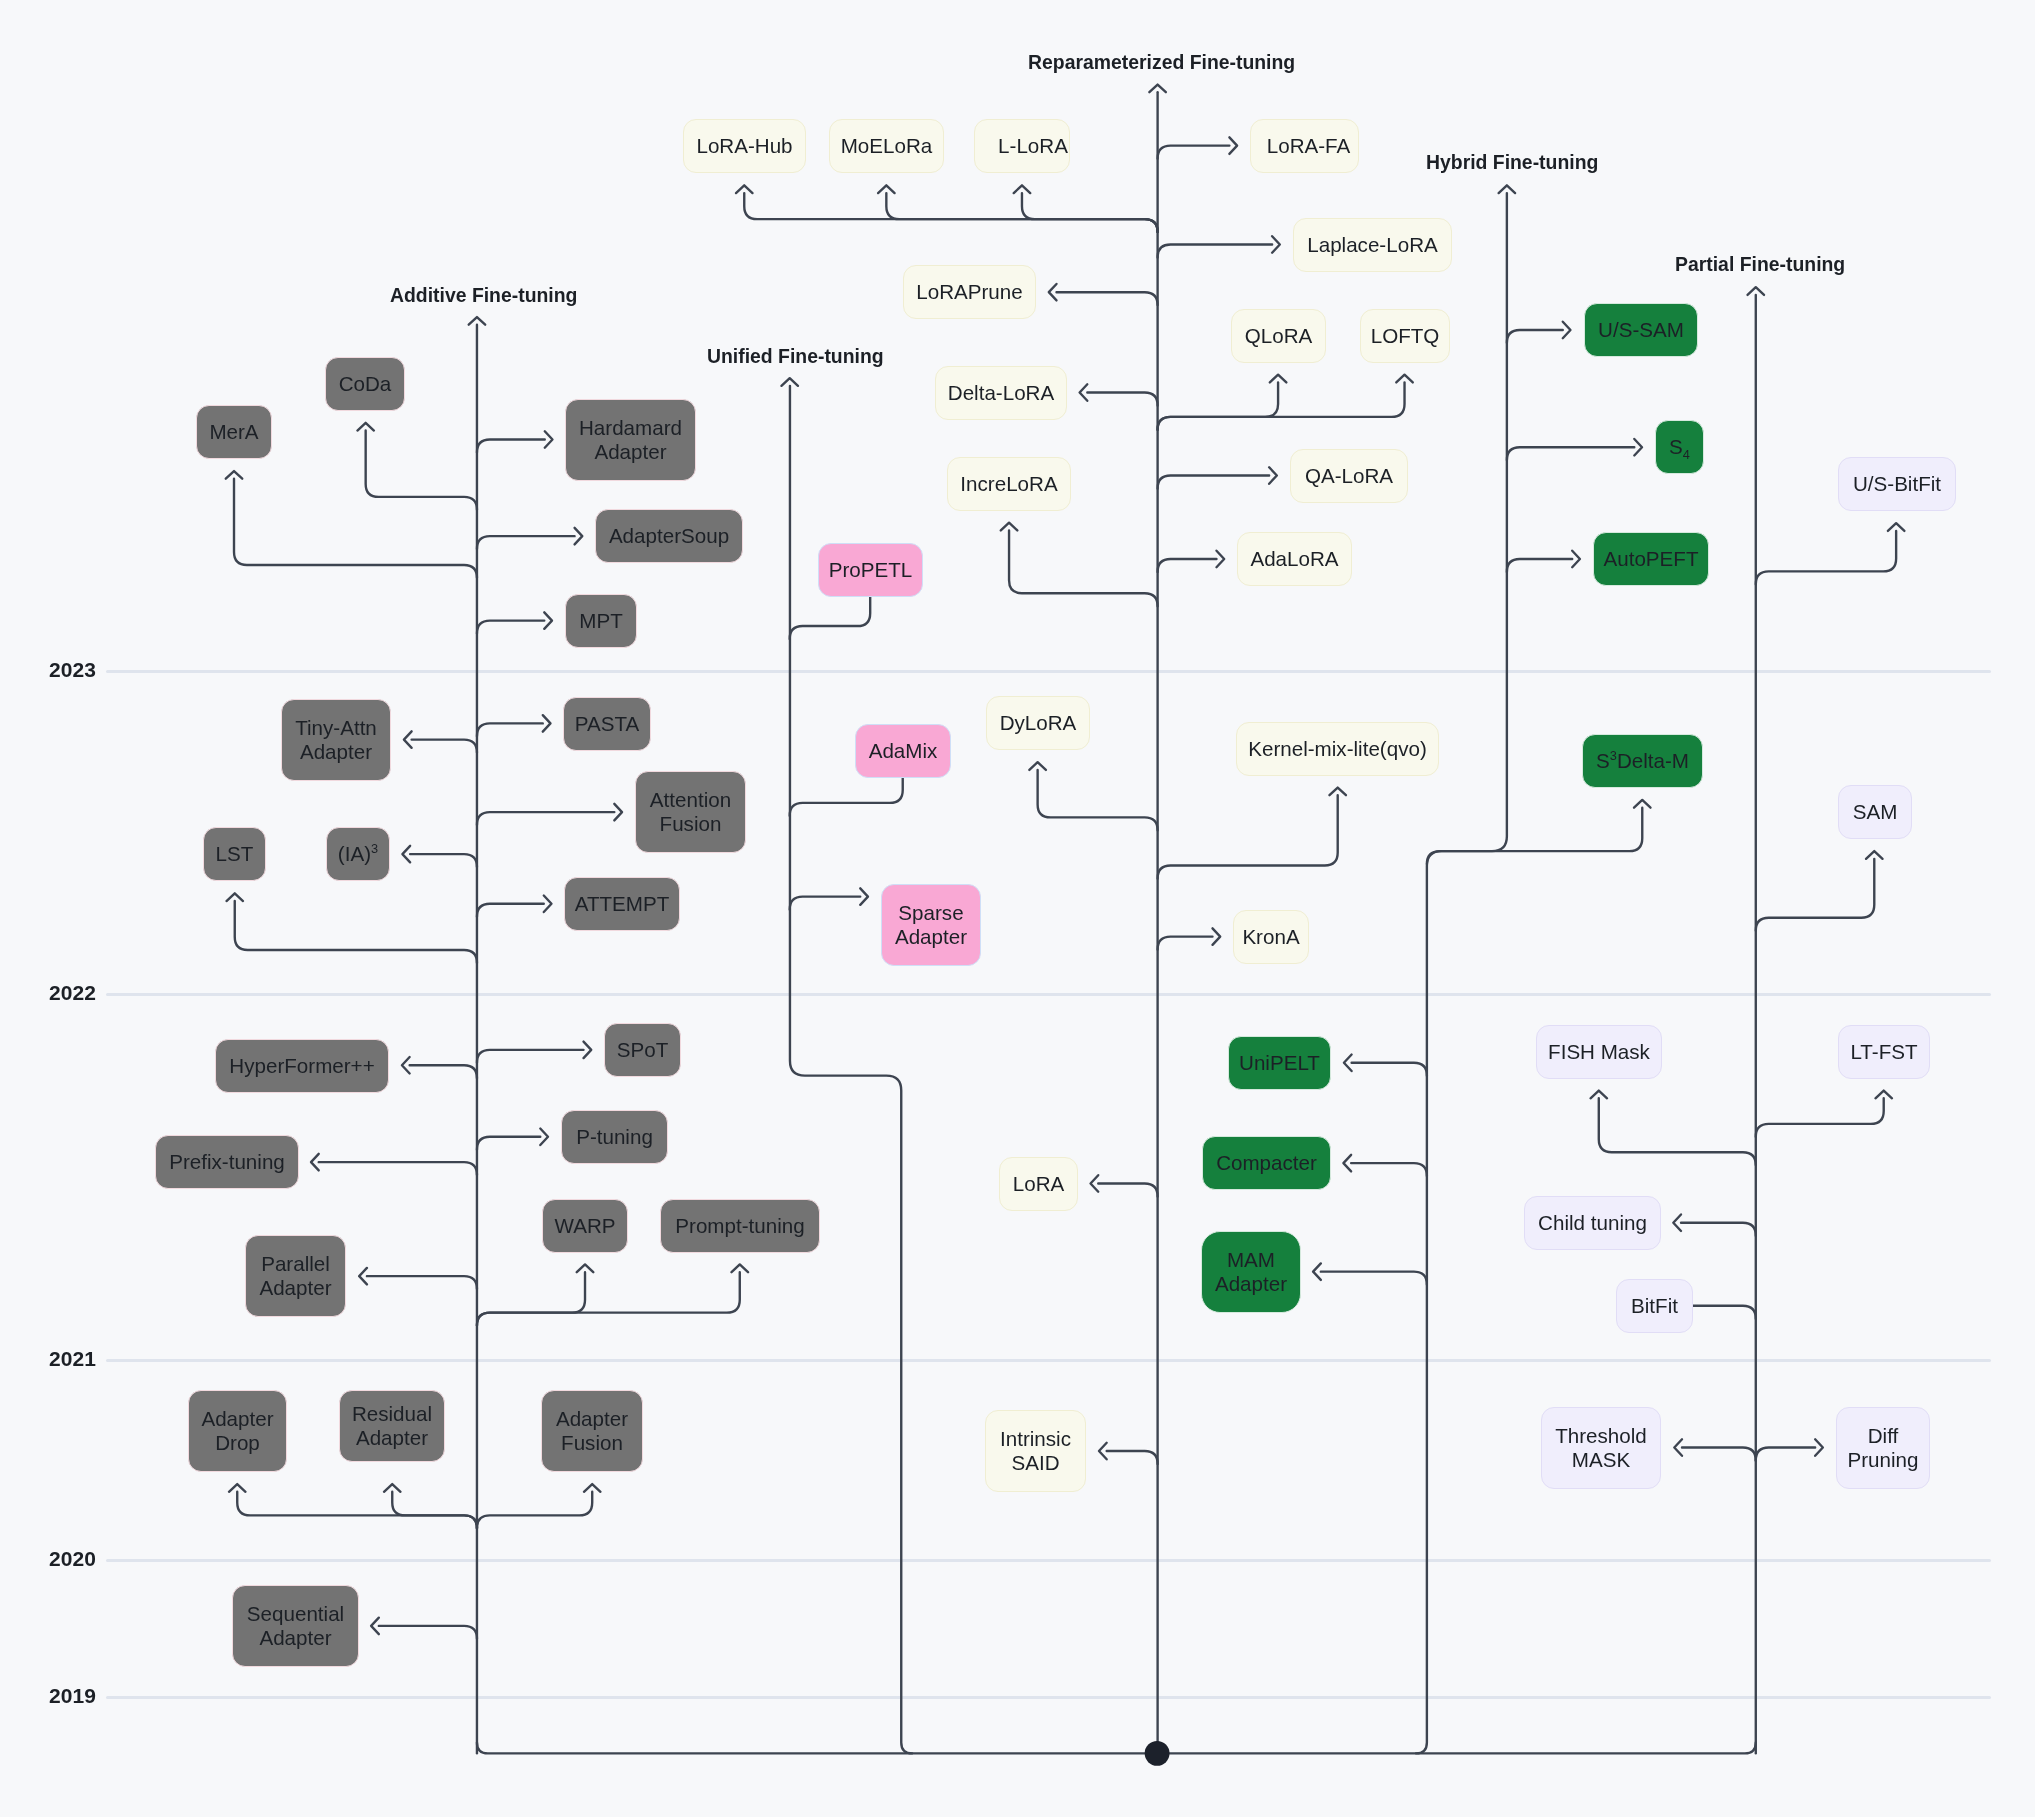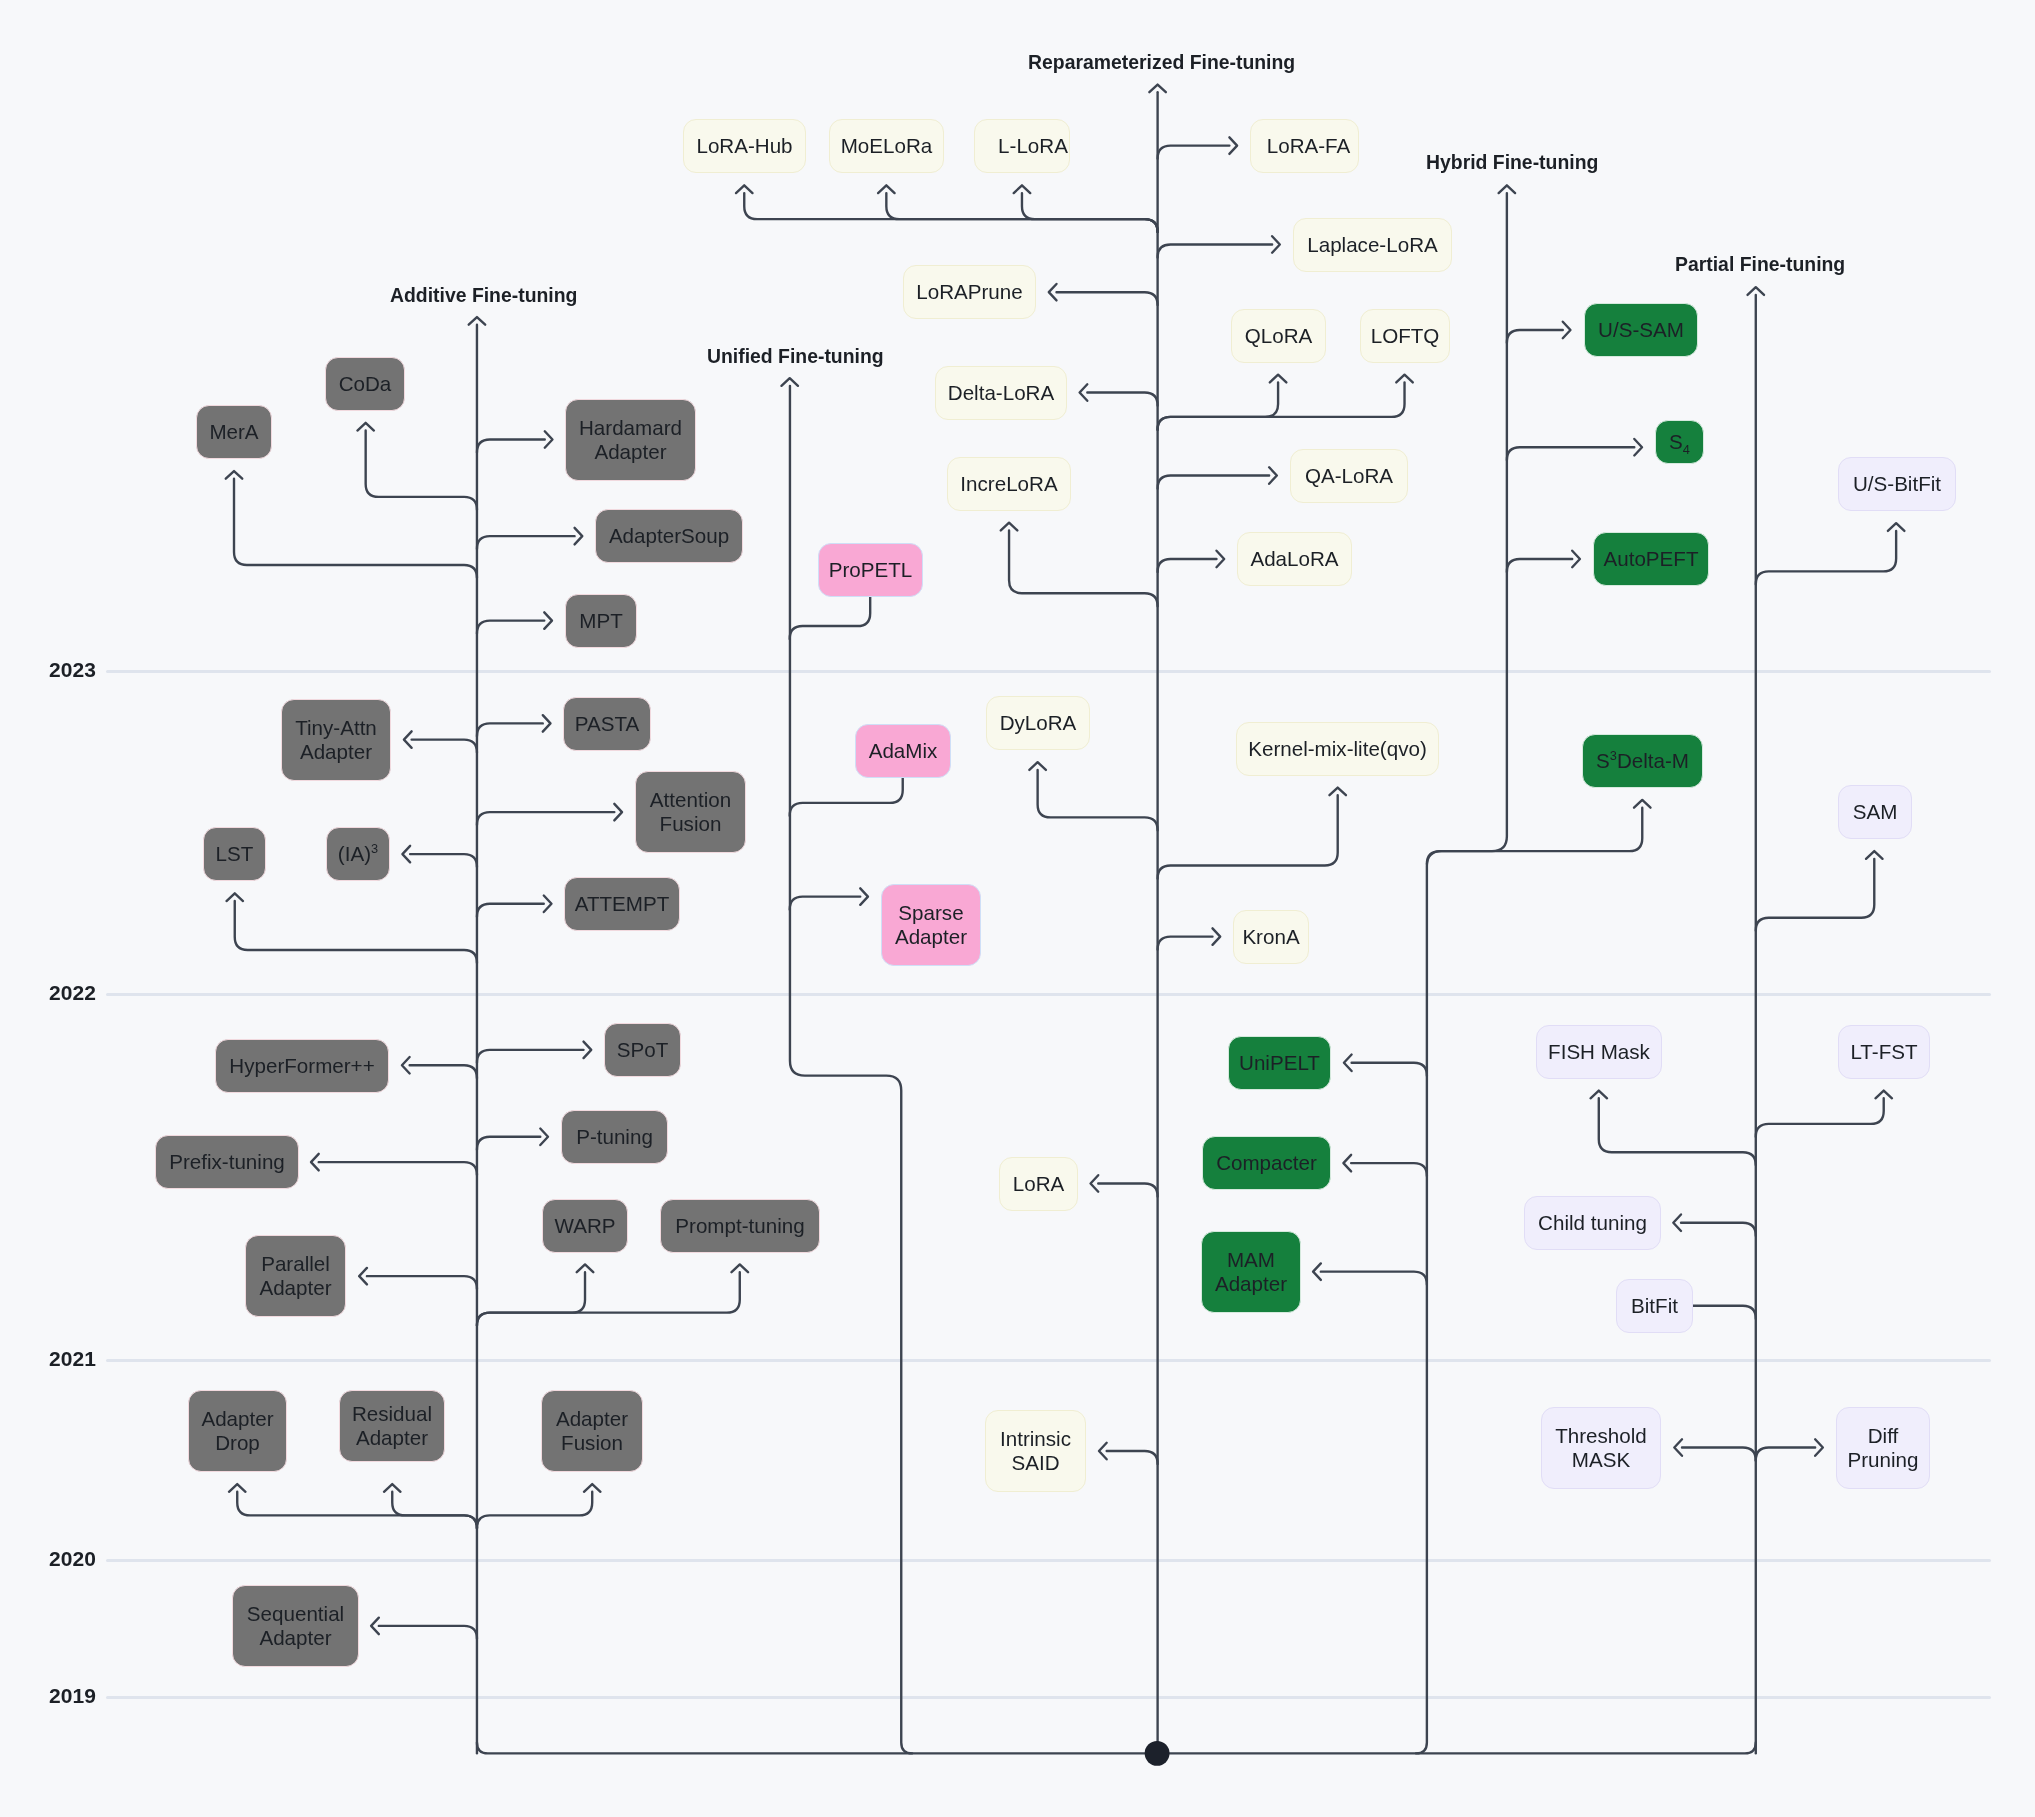--- a/index.html
+++ b/index.html
@@ -397,21 +397,21 @@
         <div>
           <span>Intrinsic</span>
           <span>SAID</span>
         </div>
       </div>
       <div class="node c-green" style="left: 1584px; top: 303px; width: 114px; height: 54px;">
         <div>
           <span>U/S-SAM</span>
         </div>
       </div>
-      <div class="node c-green" style="left: 1655px; top: 420px; width: 49px; height: 44px;">
+      <div class="node c-green" style="left: 1655px; top: 420px; width: 49px; height: 54px;">
         <div>
           <span>S<sub>4</sub></span>
         </div>
       </div>
       <div class="node c-green" style="left: 1593px; top: 532px; width: 116px; height: 54px;">
         <div>
           <span>AutoPEFT</span>
         </div>
       </div>
       <div class="node c-green" style="left: 1582px; top: 734px; width: 121px; height: 54px;">
@@ -422,21 +422,21 @@
       <div class="node c-green" style="left: 1228px; top: 1036px; width: 103px; height: 54px;">
         <div>
           <span>UniPELT</span>
         </div>
       </div>
       <div class="node c-green" style="left: 1202px; top: 1136px; width: 129px; height: 54px;">
         <div>
           <span>Compacter</span>
         </div>
       </div>
-      <div class="node c-green" style="left: 1201px; top: 1231px; width: 100px; height: 82px;">
+      <div class="node c-green" style="left: 1201px; top: 1231px; width: 100px; height: 82px; border-radius: 19px;">
         <div>
           <span>MAM</span>
           <span>Adapter</span>
         </div>
       </div>
       <div class="node c-purple" style="left: 1838px; top: 457px; width: 118px; height: 54px;">
         <div>
           <span>U/S-BitFit</span>
         </div>
       </div>

